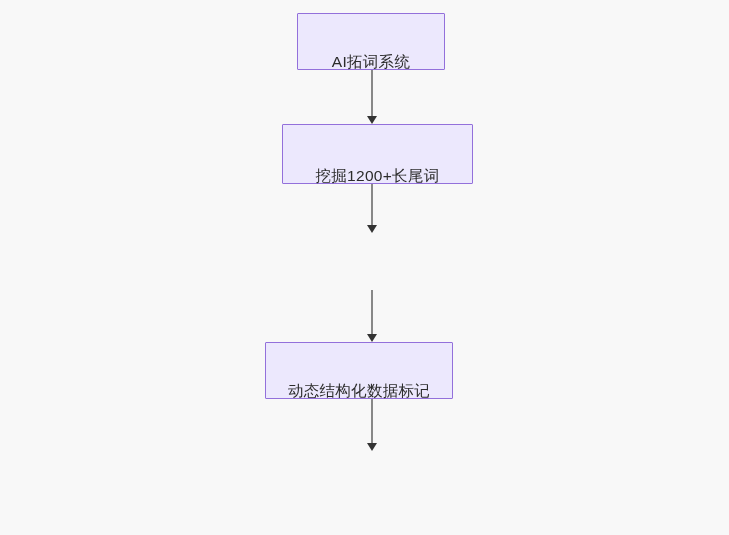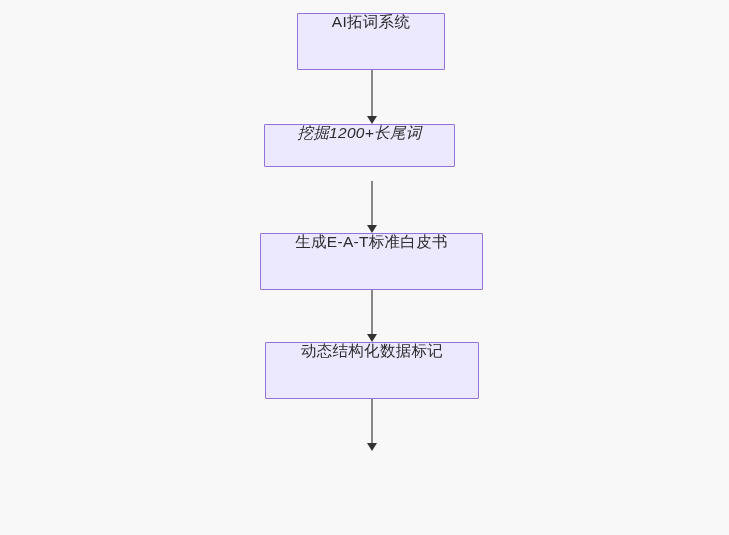--- a/index.html
+++ b/index.html
@@ -18,21 +18,21 @@
     width: 729px;
     height: 535px;
   }
   .node {
     position: absolute;
     box-sizing: border-box;
     background: #ece8fd;
     border: 1.6px solid #9370db;
     border-radius: 1px;
     display: flex;
-    align-items: flex-start;
+    align-items: flex-end;
     justify-content: center;
     color: #2b2b2b;
     font-size: 15.5px;
     line-height: 1;
     letter-spacing: 0.3px;
     white-space: nowrap;
   }
   .node-label {
     display: block;
     text-align: center;
@@ -80,26 +80,23 @@
 
   <div class="edge">
     <div class="edge-line" style="left:371px; top:399px; height:44px;"></div>
     <div class="edge-arrow" style="left:367px; top:443px;"></div>
   </div>
 
   <div class="node" style="left:297px; top:13px; width:148px; height:57px;">
     <span class="node-label">AI拓词系统</span>
   </div>
 
-  <div class="node" style="left:264px; top:124px; width:191px; height:43px;font-style:italic;">
+  <div class="node" style="left:282px; top:124px; width:191px; height:60px;">
     <span class="node-label">挖掘1200+长尾词</span>
   </div>
 
-  <div class="node" style="left:260px; top:233px; width:223px; height:57px;">
-    <span class="node-label">生成E-A-T标准白皮书</span>
-  </div>
 
-  <div class="node" style="left:265px; top:342px; width:214px; height:57px;">
+  <div class="node" style="left:265px; top:342px; width:188px; height:57px;">
     <span class="node-label">动态结构化数据标记</span>
   </div>
 
 
 </div>
 
 </body></html>

